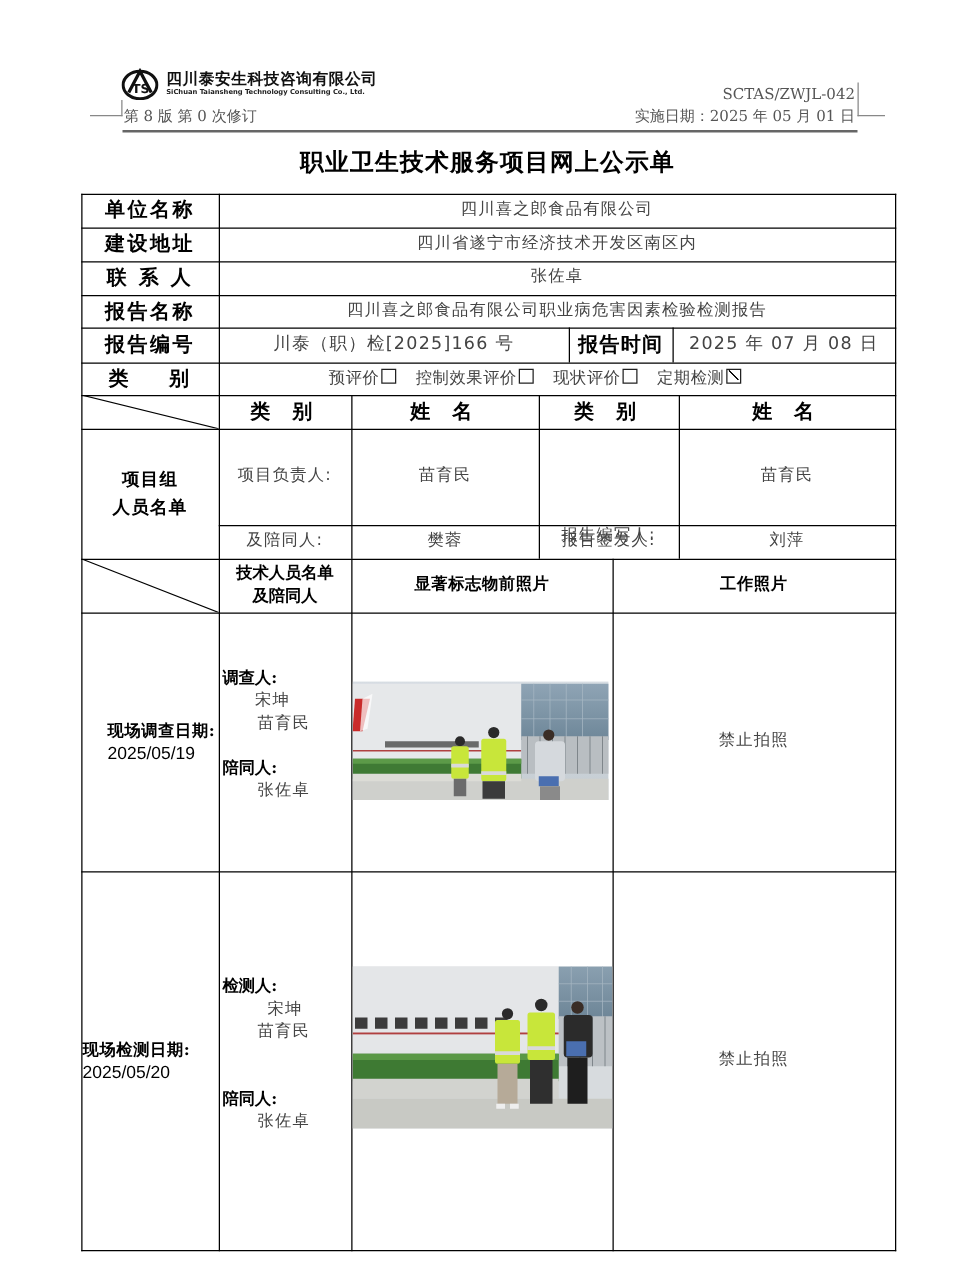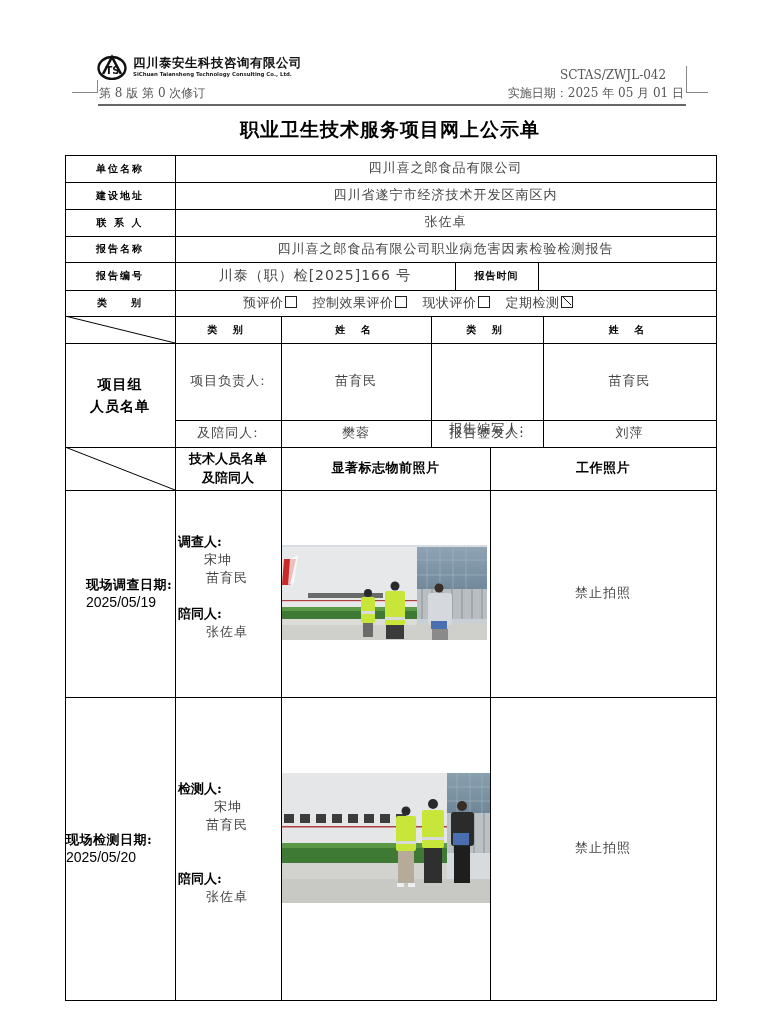--- a/index.html
+++ b/index.html
@@ -10,34 +10,34 @@
     
     .logo-wrap { left: 97px; top: 52px; width: 250px; height: 32px; }
     .logo-circle { position: absolute; left: 0; top: 2px; width: 30px; height: 26px; }
     .logo-cn { position: absolute; left: 36px; top: 3px; font-family: "DejaVu Sans", sans-serif;
                font-weight: bold; font-size: 12.5px; letter-spacing: 0.5px; color: #111; }
     .logo-en { position: absolute; left: 36px; top: 19px; font-family: "DejaVu Sans", sans-serif;
                font-weight: bold; font-size: 5.4px; color: #222; white-space: nowrap; }
     .hdr-line-left { left: 72px; top: 92px; width: 26px; height: 1px; background: #888; }
     .hdr-vline-left { left: 97px; top: 80px; width: 1px; height: 13px; background: #888; }
     .edition { left: 99px; top: 85px; font-size: 12px; color: #555; }
-    .doc-code { left: 560px; top: 68px; width: 124px; text-align: left; font-size: 12px; color: #555; }
+    .doc-code { left: 560px; top: 68px; width: 124px; text-align: right; font-size: 12px; color: #555; }
     .impl-date { left: 470px; top: 85px; width: 214px; text-align: right; font-size: 12px; color: #555; }
     .hdr-vline-right { left: 686px; top: 66px; width: 1px; height: 27px; background: #888; }
     .hdr-line-right { left: 686px; top: 92px; width: 22px; height: 1px; background: #888; }
     .hdr-underline { left: 98px; top: 104px; width: 588px; height: 1.5px; background: #666; }
 
     .title { left: 0; top: 117px; width: 780px; text-align: center; font-size: 19px;
              font-weight: bold; letter-spacing: 1px; font-family: "DejaVu Serif", serif; }
 
     
     .grid { position: absolute; left: 0; top: 0; width: 780px; height: 1018px; }
     .cell { position: absolute; box-sizing: border-box; display: flex; align-items: center;
             justify-content: center; text-align: center; font-size: 13px; line-height: 1.55; }
-    .lbl { font-weight: bold; font-size: 10px; letter-spacing: 2px; }
+    .lbl { font-weight: bold; font-size: 16px; letter-spacing: 2px; }
     .val { color: #444; font-family: "DejaVu Sans", sans-serif; font-size: 13px; letter-spacing: 1px; }
     .hline { position: absolute; height: 1.2px; background: #000; }
     .vline { position: absolute; width: 1.2px; background: #000; }
 
     .diag { position: absolute; }
     .photo { position: absolute; overflow: hidden; }
     .checkbox { display: inline-block; width: 10px; height: 10px; border: 1px solid #222;
                 vertical-align: -1px; margin-left: 1px; position: relative; }
     .checkbox.checked::after { content: ""; position: absolute; left: 1px; top: 0px; width: 8px; height: 8px;
                                background: linear-gradient(to top right, transparent 44%, #111 45%, #111 55%, transparent 56%); }
@@ -103,34 +103,35 @@
   <div class="vline" style="left:431px; top:316px; height:131px;"></div>
   <div class="vline" style="left:543px; top:316px; height:131px;"></div>
 
   <div class="vline" style="left:281px; top:447px; height:554px;"></div>
   <div class="vline" style="left:490px; top:447px; height:554px;"></div>
 
   <div class="cell lbl" style="left:65px; top:155px; width:110px; height:27px;">单位名称</div>
   <div class="cell val" style="left:175px; top:155px; width:541px; height:27px;">四川喜之郎食品有限公司</div>
 
   <div class="cell lbl" style="left:65px; top:182px; width:110px; height:27px;">建设地址</div>
-  <div class="cell val" style="left:175px; top:182px; width:541px; height:27px;">四川省遂宁市经济技术开发区南区内</div>
+  <div class="cell val" style="left:175px; top:182px; width:541px; height:27px;font-family:Liberation Mono, monospace;">四川省遂宁市经济技术开发区南区内</div>
 
   <div class="cell lbl" style="left:65px; top:209px; width:110px; height:27px; white-space:pre;">联 系 人</div>
   <div class="cell val" style="left:175px; top:209px; width:541px; height:27px;">张佐卓</div>
 
   <div class="cell lbl" style="left:65px; top:236px; width:110px; height:26px;">报告名称</div>
   <div class="cell val" style="left:175px; top:236px; width:541px; height:26px;">四川喜之郎食品有限公司职业病危害因素检验检测报告</div>
 
   <div class="cell lbl" style="left:65px; top:262px; width:110px; height:28px;">报告编号</div>
   <div class="cell val" style="left:175px; top:262px; width:280px; height:28px; font-size:14px;">川泰（职）检[2025]166 号</div>
   <div class="cell lbl" style="left:455px; top:262px; width:83px; height:28px; letter-spacing:1px;">报告时间</div>
+  <div class="cell val" style="left:538px; top:262px; width:178px; height:28px; font-size:14px;">2025 年 07 月 08 日</div>
 
   <div class="cell lbl" style="left:65px; top:290px; width:110px; height:26px; white-space:pre;">类    别</div>
-  <div class="cell cat-row" style="left:175px; top:290px; width:541px; height:26px; padding-left:60px; justify-content:flex-start;">
+  <div class="cell cat-row" style="left:175px; top:290px; width:541px; height:26px; padding-left:80px; justify-content:flex-start;">
     <span class="cat-item"><span>预评价</span><span class="checkbox"></span></span>
     <span class="cat-item"><span>控制效果评价</span><span class="checkbox"></span></span>
     <span class="cat-item"><span>现状评价</span><span class="checkbox"></span></span>
     <span class="cat-item"><span>定期检测</span><span class="checkbox checked"></span></span>
   </div>
 
   <svg class="diag" style="left:65px; top:316px; width:110px; height:27px;" viewBox="0 0 110 27" preserveAspectRatio="none">
     <line x1="0" y1="0" x2="110" y2="27" stroke="#000" stroke-width="1"></line>
   </svg>
   <div class="cell lbl" style="left:175px; top:316px; width:106px; height:27px; letter-spacing:6px;">类  别</div>

